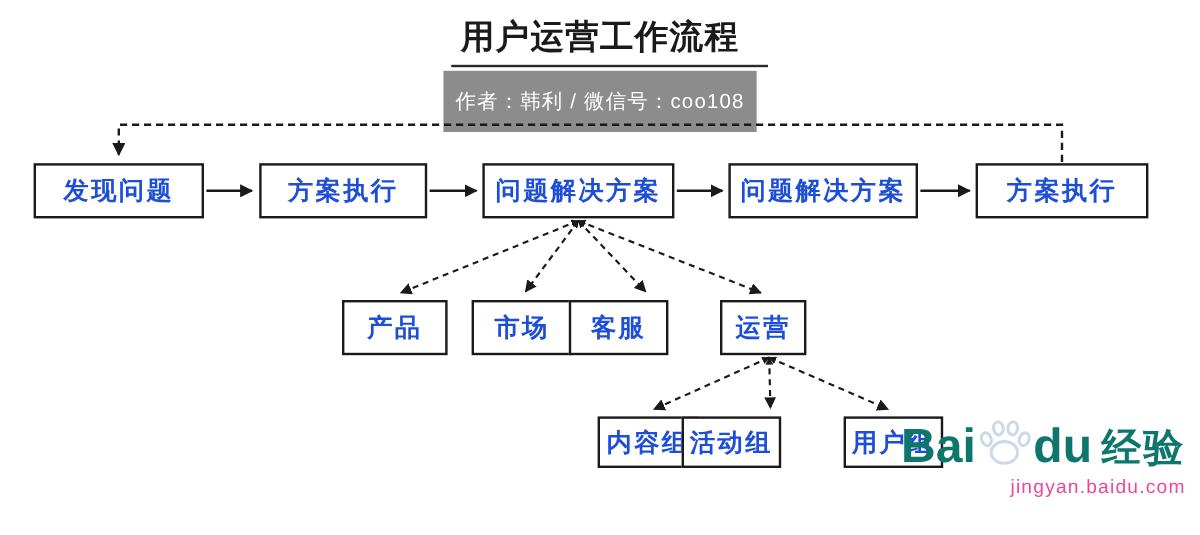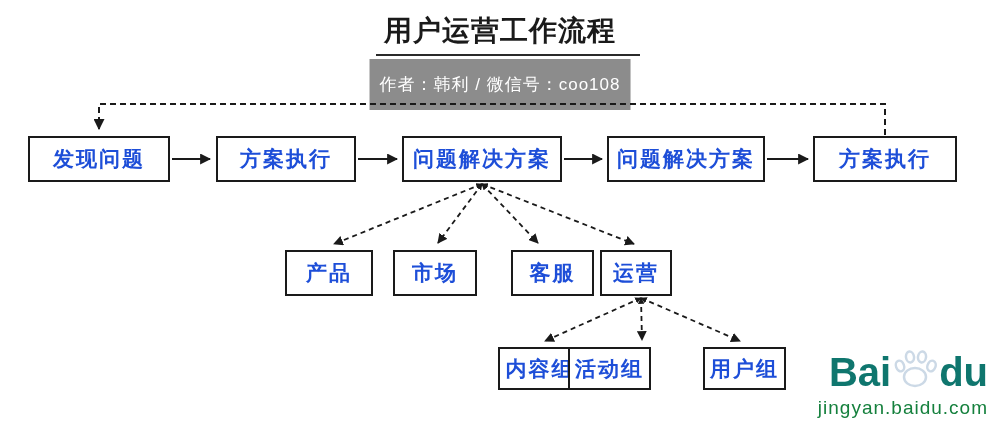--- a/index.html
+++ b/index.html
@@ -39,21 +39,21 @@
     position:absolute;right:12px;top:350px;
     text-align:right;user-select:none;
   }
   .wm-brand{
     display:flex;align-items:center;justify-content:flex-end;
     font-weight:bold;color:#0f766e;line-height:1;
   }
   .wm-bai,.wm-du{font-size:40px;letter-spacing:0;}
   .wm-suffix{font-size:33px;margin-left:8px;letter-spacing:2px;}
   .wm-url{
-    font-size:19px;color:#15803d;letter-spacing:1px;margin-top:4px;
+    font-size:16px;color:#ec4899;letter-spacing:1px;margin-top:4px;
   }
 </style>
 </head>
 <body>
 
 <div id="canvas">
 
   <div class="title">用户运营工作流程</div>
   <div class="title-underline"></div>
   <div class="subtitle">作者：韩利 / 微信号：coo108</div>
@@ -92,37 +92,38 @@
   </svg>
 
   <div class="node" style="left:28px;top:136px;width:142px;height:46px">发现问题</div>
   <div class="node" style="left:216px;top:136px;width:140px;height:46px">方案执行</div>
   <div class="node" style="left:402px;top:136px;width:160px;height:46px">问题解决方案</div>
   <div class="node" style="left:607px;top:136px;width:158px;height:46px">问题解决方案</div>
   <div class="node" style="left:813px;top:136px;width:144px;height:46px">方案执行</div>
 
   <div class="node" style="left:285px;top:250px;width:88px;height:46px">产品</div>
   <div class="node" style="left:393px;top:250px;width:84px;height:46px">市场</div>
-  <div class="node" style="left:511px;top:250px;width:83px;height:46px">客服</div>
+  <div class="node" style="left:474px;top:250px;width:83px;height:46px">客服</div>
   <div class="node" style="left:600px;top:250px;width:72px;height:46px">运营</div>
 
   <div class="node" style="left:498px;top:347px;width:84px;height:43px">内容组</div>
   <div class="node" style="left:568px;top:347px;width:83px;height:43px">活动组</div>
   <div class="node" style="left:703px;top:347px;width:83px;height:43px">用户组</div>
 
   <div class="watermark">
     <div class="wm-brand">
       <span class="wm-bai">Bai</span>
       <span style="margin:0 2px;">
         <svg width="44" height="40" viewBox="0 0 44 40" fill="none" stroke="#ccd9e6" stroke-width="2.5">
           <ellipse cx="22" cy="27" rx="11" ry="9"></ellipse>
           <ellipse cx="7" cy="16" rx="4" ry="5.5" transform="rotate(-20 7 16)"></ellipse>
           <ellipse cx="17" cy="7" rx="4" ry="5.5" transform="rotate(-8 17 7)"></ellipse>
           <ellipse cx="29" cy="7" rx="4" ry="5.5" transform="rotate(8 29 7)"></ellipse>
           <ellipse cx="38.5" cy="16" rx="4" ry="5.5" transform="rotate(20 38.5 16)"></ellipse>
         </svg>
       </span>
       <span class="wm-du">du</span>
+      <span class="wm-suffix">经验</span>
     </div>
     <div class="wm-url">jingyan.baidu.com</div>
   </div>
 
 </div>
 
 </body></html>

